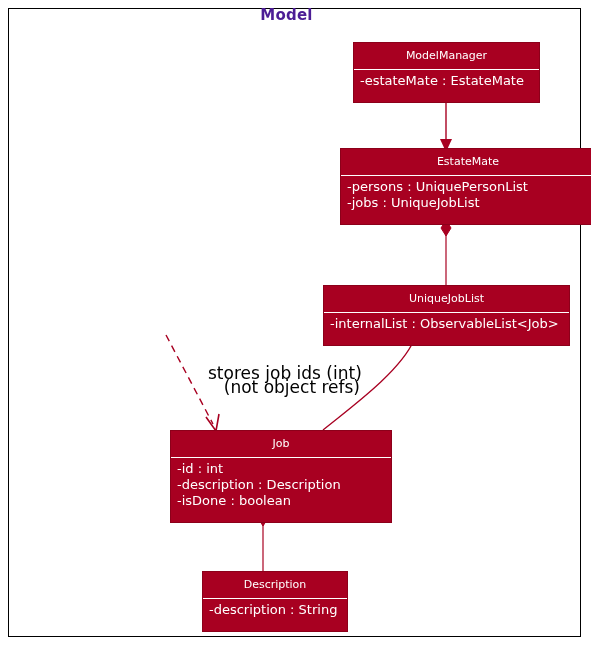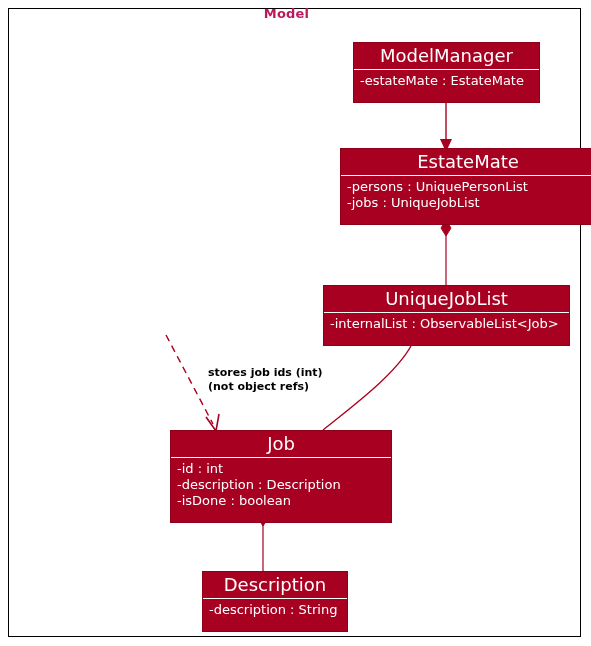--- a/index.html
+++ b/index.html
@@ -33,23 +33,23 @@
     border: 1px solid #000000;
     box-sizing: border-box;
     background: #ffffff;
   }
   .frame-title {
     position: absolute;
     left: 0;
     top: 6px;
     width: 573px;
     text-align: center;
-    font-size: 13px;
+    font-size: 15px;
     font-weight: bold;
-    color: #be185d;
+    color: #4c1d95;
     letter-spacing: 0.2px;
   }
 
   
   #links {
     position: absolute;
     left: 0;
     top: 0;
     width: 591px;
     height: 646px;
@@ -60,21 +60,21 @@
   .uml-class {
     position: absolute;
     background: #A80021;
     border: 1px solid #8C001A;
     box-sizing: border-box;
     color: #ffffff;
     overflow: hidden;
   }
   .uml-name {
     text-align: center;
-    font-size: 18px;
+    font-size: 11px;
     line-height: 15px;
     padding: 5px 8px 6px 8px;
     color: #ffffff;
     white-space: nowrap;
   }
   .uml-divider {
     height: 1px;
     background: #ffffff;
     width: 100%;
   }
@@ -92,25 +92,25 @@
   #class-modelmanager { left: 353px; top: 42px;  width: 187px; }
   #class-estatemate   { left: 340px; top: 148px; width: 256px; }
   #class-person       { left: 25px;  top: 285px; width: 262px; }
   #class-uniquejoblist{ left: 323px; top: 285px; width: 247px; }
   #class-job          { left: 170px; top: 430px; width: 222px; }
   #class-description  { left: 202px; top: 571px; width: 146px; }
 
   
   .edge-label {
     position: absolute;
-    font-size: 11px;
-    font-weight: bold;
+    font-size: 17px;
+    font-weight: normal;
     color: #000000;
     line-height: 14px;
-    text-align: left;
+    text-align: right;
     white-space: nowrap;
   }
   #label-stores-job-ids { left: 208px; top: 366px; width: 152px; }
 </style>
 </head>
 <body>
 
 <div id="diagram-root">
 
   <div class="frame"></div>

